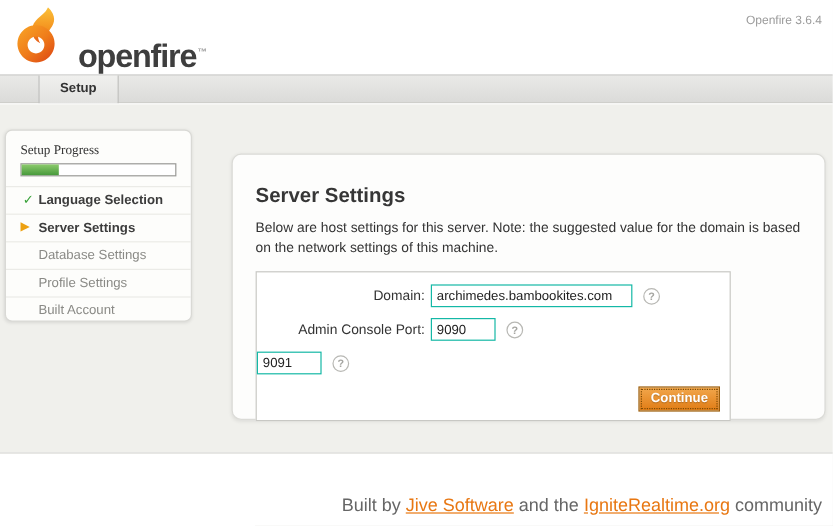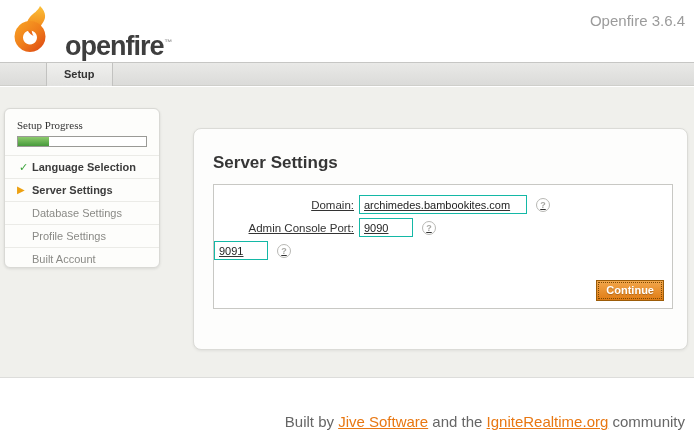--- a/index.html
+++ b/index.html
@@ -7,35 +7,34 @@
   body {
     font-family:"Liberation Sans","DejaVu Sans",sans-serif;
     background:#ffffff; color:#333; position:relative; overflow:hidden;
   }
 
   
   .header { position:absolute; left:0; top:0; width:694px; height:62px; background:#fff; }
   .logo-wrap { position:absolute; left:10px; top:6px; display:flex; align-items:flex-end; }
   .logo-text { font-size:27px; font-weight:bold; color:#3e3e3e; letter-spacing:-1px; margin-left:8px; margin-top:12px; }
   .logo-tm { font-size:8px; color:#9a9a9a; vertical-align:super; margin-left:1px; }
-  .version { position:absolute; right:9px; top:12px; font-size:15px; color:#9b9b9b; }
+  .version { position:absolute; right:9px; top:12px; font-size:10px; color:#9b9b9b; }
 
   
   .tabbar {
     position:absolute; left:0; top:62px; width:694px; height:24px;
     background:linear-gradient(#e9e9e7,#dbdbd9);
     border-top:1px solid #c6c6c4; border-bottom:1px solid #cfcfcb;
   }
   .tab {
     position:absolute; left:32px; top:0; height:23px; line-height:23px;
     padding:0 17px; font-size:11px; font-weight:bold; color:#333;
     background:linear-gradient(#f0f0ee,#e2e2e0);
     border-left:1px solid #c2c2c0; border-right:1px solid #c2c2c0;
     cursor:pointer;
-    margin-left:14px;
   }
 
   
   .content {
     position:absolute; left:0; top:87px; width:694px; height:291px;
     background:#f0f0ec; border-bottom:1px solid #dddddb;
   }
 
   
   .sidebar {
@@ -64,24 +63,24 @@
   .card {
     position:absolute; left:193px; top:128px; width:495px; height:222px;
     background:#fdfdfc; border:1px solid #dbdbd7; border-radius:8px;
     box-shadow:0 1px 3px rgba(0,0,0,0.07);
     padding:24px 14px 0 19px;
   }
   .card h1 { font-size:17px; font-weight:bold; color:#363636; }
   .card .desc { font-size:11.5px; line-height:1.45; color:#333; margin-top:9px; width:460px; }
 
   .form-box {
-    margin-top:11px; width:460px; height:125px; position:relative;
-    background:#fff; border:1px solid #c8c8c4;text-decoration:underline;
+    margin-top:11px; width:396px; height:125px; position:relative;
+    background:#fff; border:1px solid #c8c8c4;
   }
-  .frow { display:flex; align-items:center; margin-top:4px; height:19px; }
+  .frow { display:flex; align-items:center; margin-top:9px; height:19px; }
   .frow:first-child { margin-top:10px; }
   .flabel { width:145px; text-align:right; font-size:11.5px; color:#333; padding-right:5px; }
   .finput {
     font-family:"Liberation Sans","DejaVu Sans",sans-serif; font-size:11px; color:#222;
     height:19px; border:1px solid #14b8a6; background:#fff; padding:1px 4px;
   }
   .finput.wide { width:168px; }
   .finput.narrow { width:54px; }
   .help {
     width:14px; height:14px; margin-left:9px; border:1px solid #b8b8b4; border-radius:50%;
@@ -159,20 +158,21 @@
       <span>Profile Settings</span>
     </li>
     <li>
       <span>Built Account</span>
     </li>
   </ul>
 </div>
 
 <div class="card">
   <h1>Server Settings</h1>
+  <div class="desc">Below are host settings for this server. Note: the suggested value for the domain is based on the network settings of this machine.</div>
 
   <div class="form-box">
     <div class="frow">
       <div class="flabel">Domain:</div>
       <input class="finput wide" type="text" value="archimedes.bambookites.com" style="">
       <div class="help">?</div>
     </div>
     <div class="frow">
       <div class="flabel">Admin Console Port:</div>
       <input class="finput narrow" type="text" value="9090" style="">

